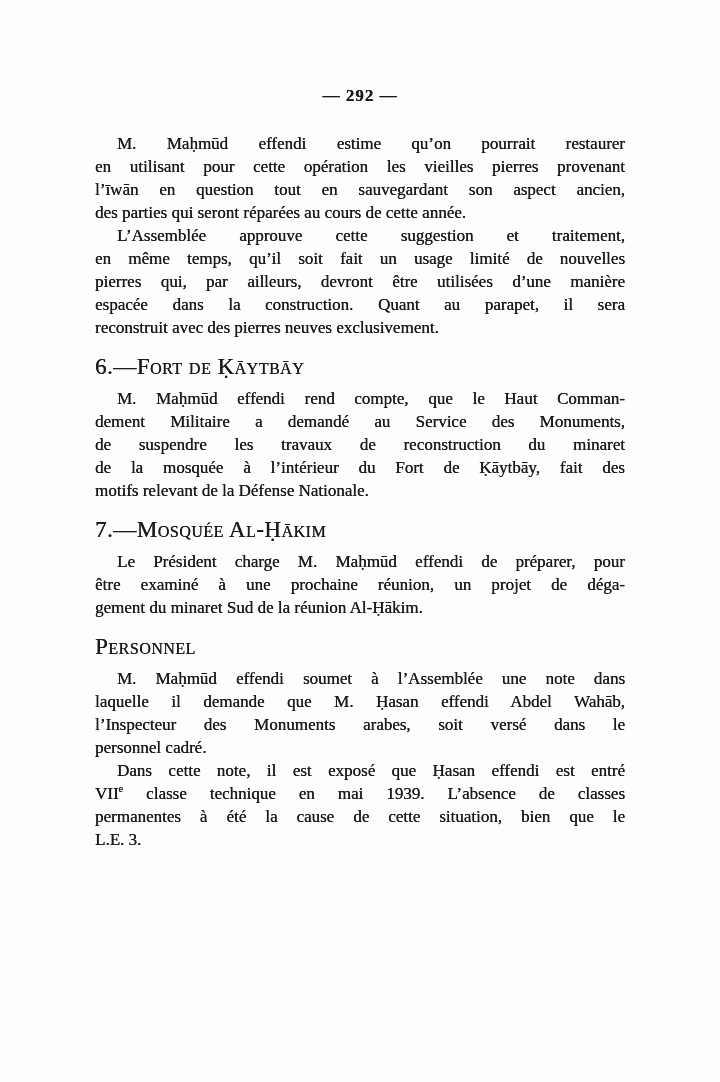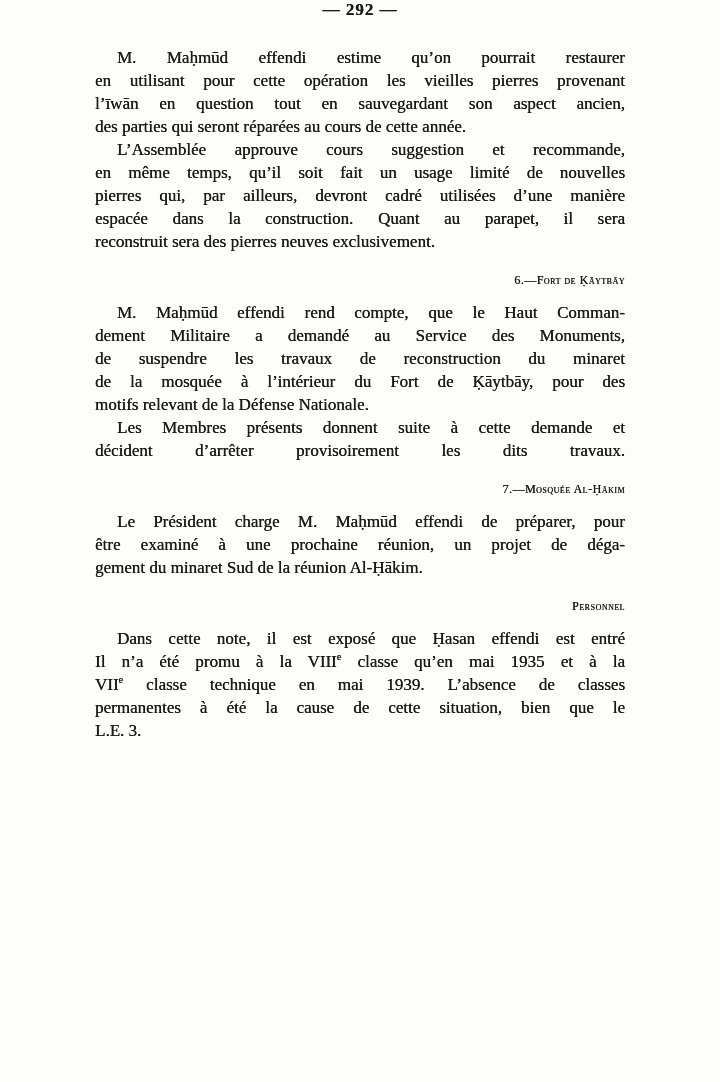--- a/index.html
+++ b/index.html
@@ -12,20 +12,21 @@
     height: 1082px;
     overflow: hidden;
     font-family: "Liberation Serif", "DejaVu Serif", serif;
     color: #1a1a1a;
   }
   .page {
     width: 720px;
     height: 1082px;
     background: #fdfdfc;
     box-sizing: border-box;
+    padding-top: 86px;
   }
   .pagenum {
     text-align: center;
     font-size: 17px;
     letter-spacing: 1px;
     font-weight: bold;
     margin-bottom: 26px;
     text-shadow: 0.2px 0 0 currentColor;
   }
   .text-block {
@@ -38,24 +39,24 @@
   .para { margin: 0; }
   .line {
     text-align: justify;
     text-align-last: justify;
     white-space: normal;
   }
   .line.first { text-indent: 22px; }
   .line.last { text-align-last: left; }
   .para.justify-last .line.last { text-align-last: justify; }
   .heading {
-    text-align: right;
+    text-align: left;
     font-variant: small-caps;
     letter-spacing: 0.5px;
-    font-size: 12px;
+    font-size: 23px;
     margin: 16px 0 9px 0;
   }
   sup.ord {
     font-size: 0.6em;
     vertical-align: super;
     line-height: 0;
   }
 </style>
 </head>
 <body>
@@ -63,46 +64,47 @@
 <div class="page">
   <div class="pagenum">— 292 —</div>
   <div class="text-block">
       <div class="para">
         <div class="line first">M. Maḥmūd effendi estime qu’on pourrait restaurer</div>
         <div class="line">en utilisant pour cette opération les vieilles pierres provenant</div>
         <div class="line">l’īwān en question tout en sauvegardant son aspect ancien,</div>
         <div class="line last">des parties qui seront réparées au cours de cette année.</div>
       </div>
       <div class="para">
-        <div class="line first">L’Assemblée approuve cours suggestion et recommande,</div>
+        <div class="line first">L’Assemblée approuve cette suggestion et traitement,</div>
         <div class="line">en même temps, qu’il soit fait un usage limité de nouvelles</div>
-        <div class="line">pierres qui, par ailleurs, devront cadré utilisées d’une manière</div>
+        <div class="line">pierres qui, par ailleurs, devront être utilisées d’une manière</div>
         <div class="line">espacée dans la construction.  Quant au parapet, il sera</div>
-        <div class="line last">reconstruit sera des pierres neuves exclusivement.</div>
+        <div class="line last">reconstruit avec des pierres neuves exclusivement.</div>
       </div>
       <div class="heading">6.—Fort de Ḳāytbāy</div>
       <div class="para">
         <div class="line first">M. Maḥmūd effendi rend compte, que le Haut Comman-</div>
         <div class="line">dement Militaire a demandé au Service des Monuments,</div>
         <div class="line">de suspendre les travaux de reconstruction du minaret</div>
-        <div class="line">de la mosquée à l’intérieur du Fort de Ḳāytbāy, pour des</div>
+        <div class="line">de la mosquée à l’intérieur du Fort de Ḳāytbāy, fait des</div>
         <div class="line last">motifs relevant de la Défense Nationale.</div>
-      </div>
-      <div class="para justify-last">
-        <div class="line first">Les Membres présents donnent suite à cette demande et</div>
-        <div class="line last">décident d’arrêter provisoirement les dits travaux.</div>
       </div>
       <div class="heading">7.—Mosquée Al-Ḥākim</div>
       <div class="para">
         <div class="line first">Le Président charge M. Maḥmūd effendi de préparer, pour</div>
         <div class="line">être examiné à une prochaine réunion, un projet de déga-</div>
         <div class="line last">gement du minaret Sud de la réunion Al-Ḥākim.</div>
       </div>
       <div class="heading">Personnel</div>
       <div class="para">
+        <div class="line first">M. Maḥmūd effendi soumet à l’Assemblée une note dans</div>
+        <div class="line">laquelle il demande que M. Ḥasan effendi Abdel Wahāb,</div>
+        <div class="line">l’Inspecteur des Monuments arabes, soit versé dans le</div>
+        <div class="line last">personnel cadré.</div>
+      </div>
+      <div class="para">
         <div class="line first">Dans cette note, il est exposé que Ḥasan effendi est entré</div>
-        <div class="line">Il n’a été promu à la VIII<sup class="ord">e</sup> classe qu’en mai 1935 et à la</div>
         <div class="line">VII<sup class="ord">e</sup> classe technique en mai 1939.  L’absence de classes</div>
         <div class="line">permanentes à été la cause de cette situation, bien que le</div>
         <div class="line last">L.E. 3.</div>
       </div>
     </div>
 </div>
 
 </body></html>

